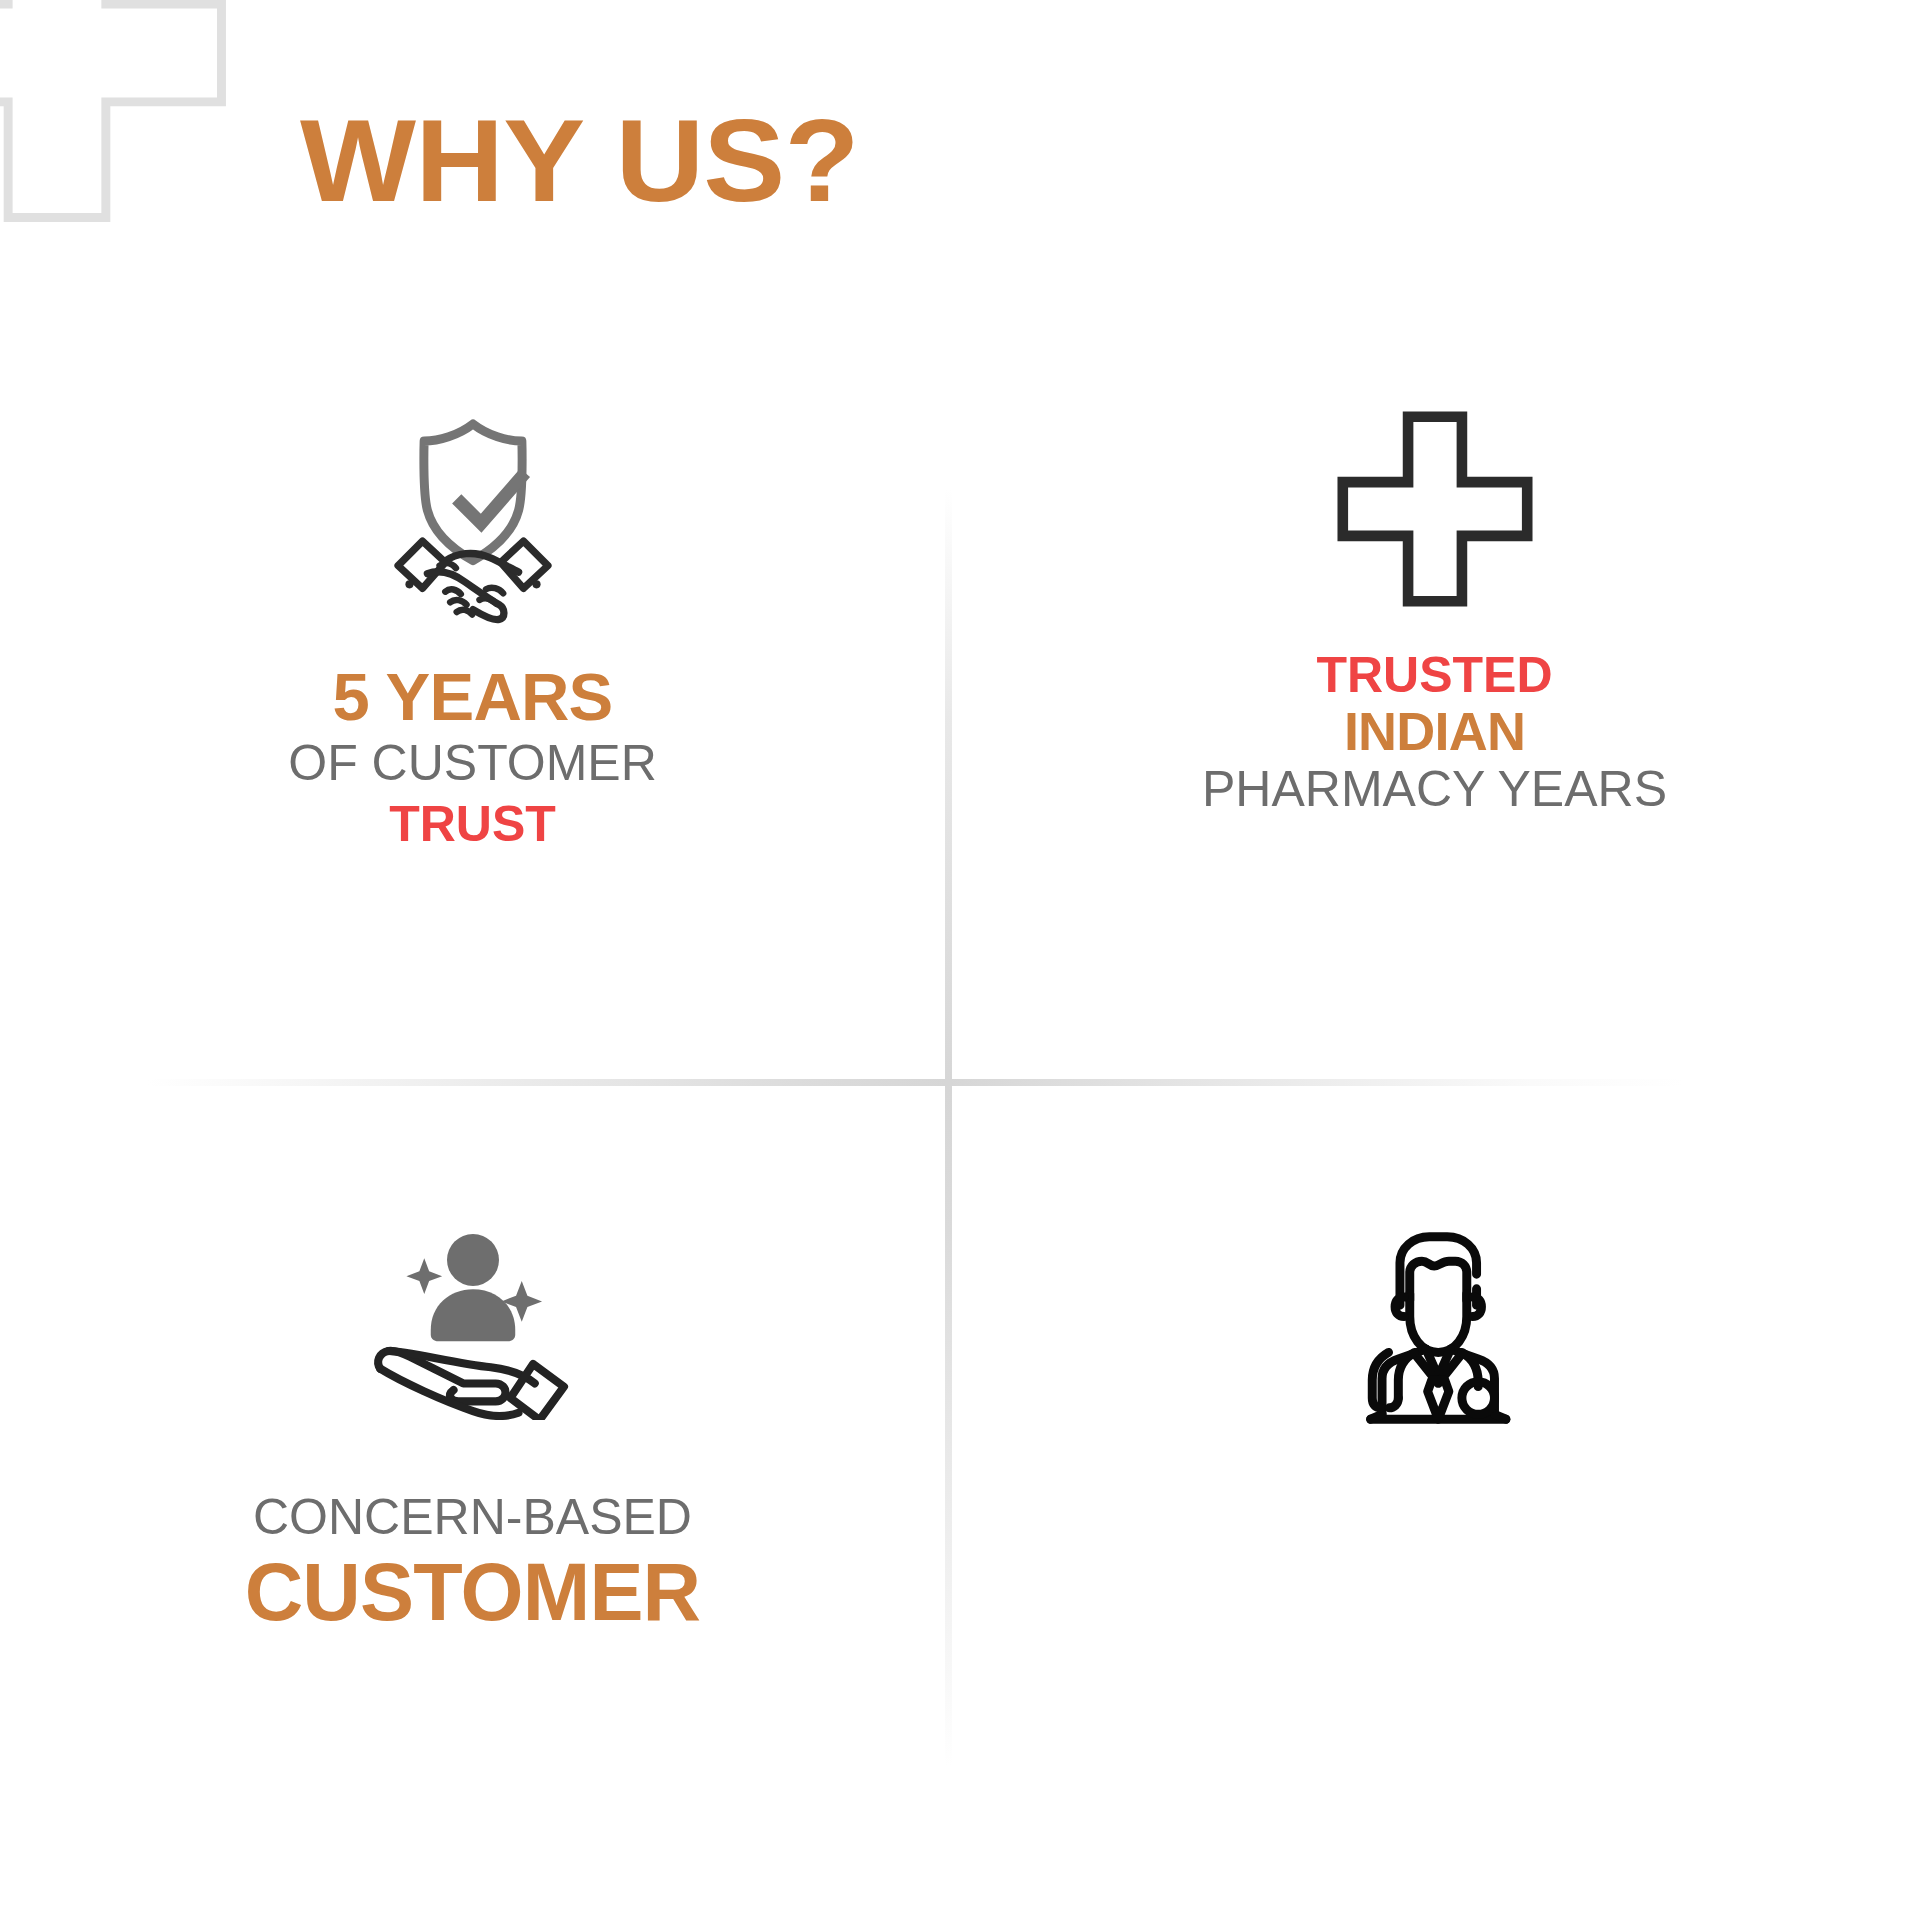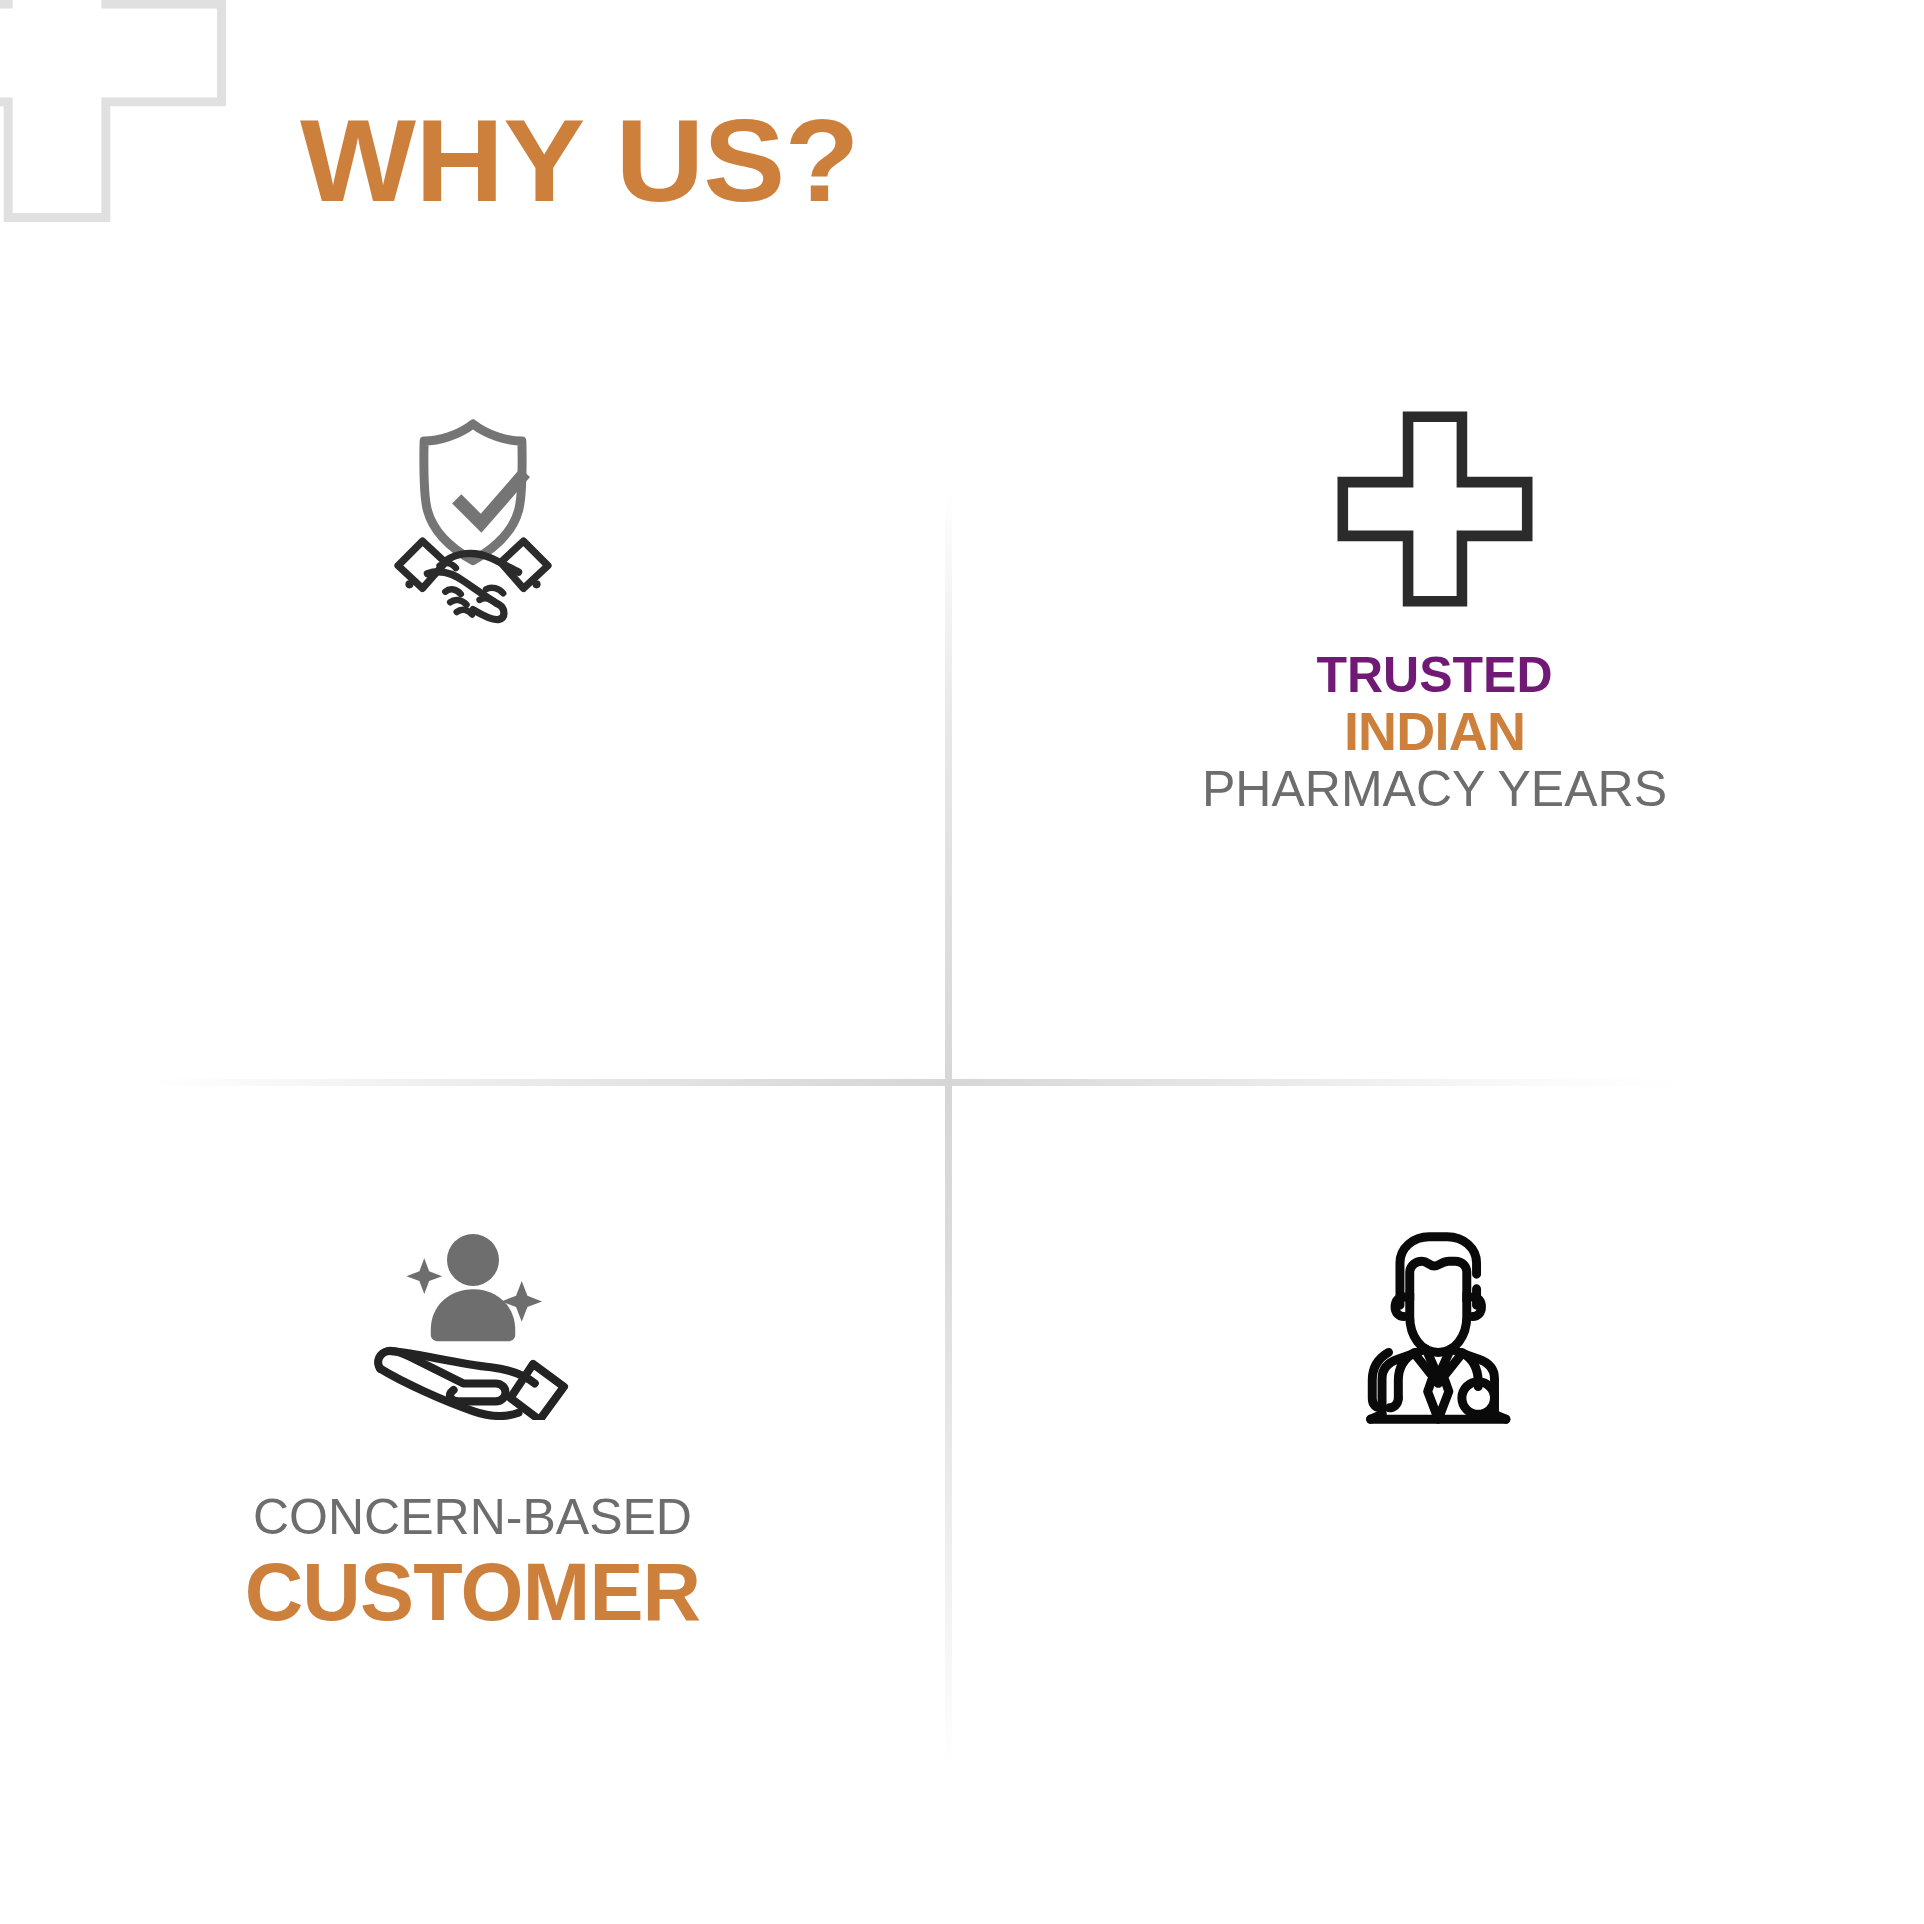--- a/index.html
+++ b/index.html
@@ -83,21 +83,21 @@
   .cell.q3 { padding-top:142px; }
   .cell.q4 { padding-top:130px; }
 
   .icon-wrap { display:flex; align-items:flex-end; justify-content:center; }
 
   .caption { text-align:center; line-height:1.02; }
   .line { display:block; white-space:nowrap; }
 
   .ln-accent { color:#cd7f3c; font-weight:bold; }
   .ln-muted  { color:#6d6d6d; font-weight:normal; }
-  .ln-dark   { color:#701a75; font-weight:bold; }
+  .ln-dark   { color:#ef4444; font-weight:bold; }
 
   
   .q1 .caption { margin-top:37px; }
   .q1 .l1 { font-size:67px; letter-spacing:-0.8px; }
   .q1 .l2 { font-size:50px; margin-top:6.5px; }
   .q1 .l3 { font-size:50px; margin-top:9.8px; }
 
   
   .q2 .caption { margin-top:39px; }
   .q2 .l1 { font-size:50px; }
@@ -149,20 +149,25 @@
                  C180 239, 180 250, 172 252 C164 254, 150 246, 140 240" fill="none" stroke="#2b2b2b" stroke-width="9" stroke-linecap="round" stroke-linejoin="round"></path>
 
         <path d="M106 218 C112 213, 120 215, 125 221" fill="none" stroke="#2b2b2b" stroke-width="8" stroke-linecap="round"></path>
         <path d="M112 231 C118 226, 127 228, 132 234" fill="none" stroke="#2b2b2b" stroke-width="8" stroke-linecap="round"></path>
         <path d="M120 243 C126 238, 134 240, 139 246" fill="none" stroke="#2b2b2b" stroke-width="8" stroke-linecap="round"></path>
         <path d="M156 215 C163 211, 172 214, 177 220" fill="none" stroke="#2b2b2b" stroke-width="8" stroke-linecap="round"></path>
         <path d="M148 228 C155 224, 164 227, 169 233" fill="none" stroke="#2b2b2b" stroke-width="8" stroke-linecap="round"></path>
         <path d="M99 186 C106 181, 114 183, 119 189" fill="none" stroke="#2b2b2b" stroke-width="8" stroke-linecap="round"></path>
       </svg>
     </div>
+    <div class="caption">
+      <span class="line l1 ln-accent">5 YEARS</span>
+      <span class="line l2 ln-muted">OF CUSTOMER</span>
+      <span class="line l3 ln-dark">TRUST</span>
+    </div>
   </div>
 
   <div class="cell q2">
     <div class="icon-wrap">
       <svg width="204" height="204" viewBox="0 0 250 250" aria-hidden="true">
         <path d="M92 12 H158 V92 H238 V158 H158 V238 H92 V158 H12 V92 H92 Z" fill="none" stroke="#2b2b2b" stroke-width="13" stroke-linejoin="miter"></path>
       </svg>
     </div>
     <div class="caption">
       <span class="line l1 ln-dark">TRUSTED</span>

